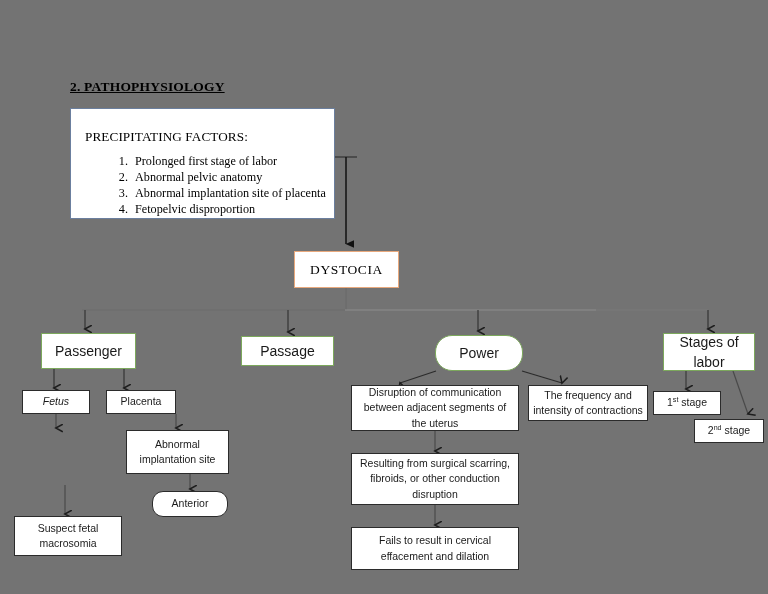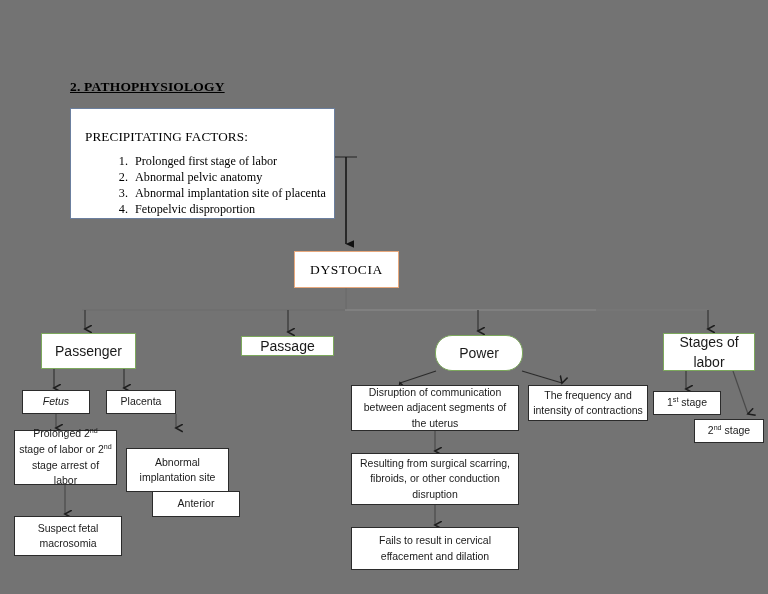--- a/index.html
+++ b/index.html
@@ -179,53 +179,50 @@
 
 
   <div class="node dystocia" style="left:294px; top:251px; width:105px; height:37px;">
     <span class="label">DYSTOCIA</span>
   </div>
 
   <div class="node greenbox" style="left:41px; top:333px; width:95px; height:36px;">
     <span class="label">Passenger</span>
   </div>
 
-  <div class="node greenbox" style="left:241px; top:336px; width:93px; height:20px;">
+  <div class="node greenbox" style="left:241px; top:336px; width:93px; height:30px;">
     <span class="label">Passage</span>
   </div>
 
   <div class="node greenbox" style="left:435px; top:335px; width:88px; height:36px;border-radius:17px;">
     <span class="label">Power</span>
   </div>
 
   <div class="node greenbox" style="left:663px; top:333px; width:92px; height:38px;">
     <span class="label">Stages of labor</span>
   </div>
 
   <div class="node blackbox" style="left:22px; top:390px; width:68px; height:24px;font-style:italic;">
     <span class="label">Fetus</span>
   </div>
 
   <div class="node blackbox" style="left:106px; top:390px; width:70px; height:24px;">
     <span class="label">Placenta</span>
   </div>
 
-  <div class="node blackbox" style="left:14px; top:430px; width:103px; height:55px;">
-    <span class="label tight"><span>Prolonged 2</span><sup>nd</sup><span> stage of labor or 2</span><sup>nd</sup><span> stage arrest of labor</span></span>
-  </div>
 
   <div class="node blackbox" style="left:14px; top:516px; width:108px; height:40px;">
     <span class="label">Suspect fetal macrosomia</span>
   </div>
 
-  <div class="node blackbox" style="left:126px; top:448px; width:103px; height:44px;">
+  <div class="node blackbox" style="left:126px; top:430px; width:103px; height:44px;">
     <span class="label">Abnormal implantation site</span>
   </div>
 
-  <div class="node blackbox" style="left:152px; top:491px; width:88px; height:26px;">
+  <div class="node blackbox" style="left:152px; top:491px; width:76px; height:26px;border-radius:11px;">
     <span class="label">Anterior</span>
   </div>
 
   <div class="node blackbox" style="left:351px; top:385px; width:168px; height:46px;">
     <span class="label">Disruption of communication between adjacent segments of the uterus</span>
   </div>
 
   <div class="node blackbox" style="left:351px; top:453px; width:168px; height:52px;">
     <span class="label">Resulting from surgical scarring, fibroids, or other conduction disruption</span>
   </div>

